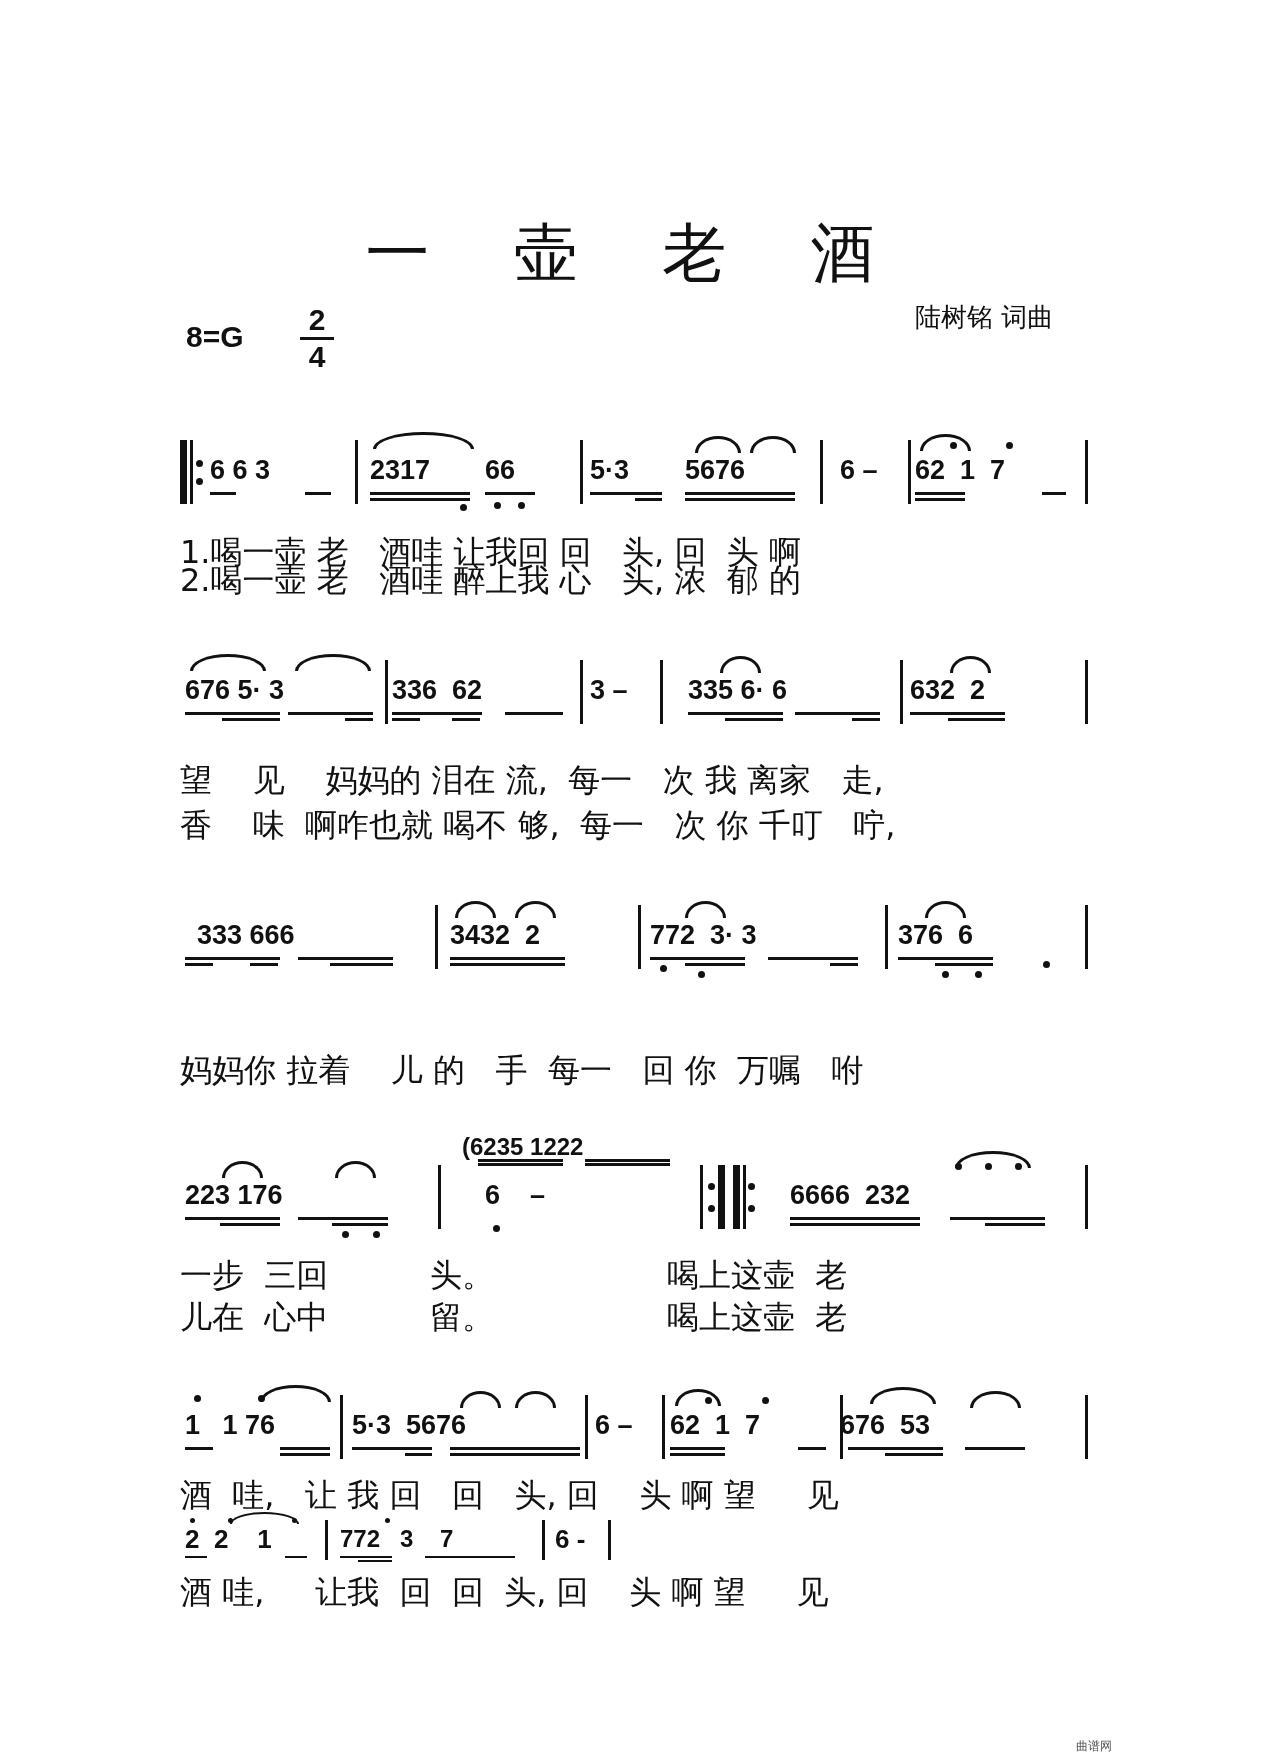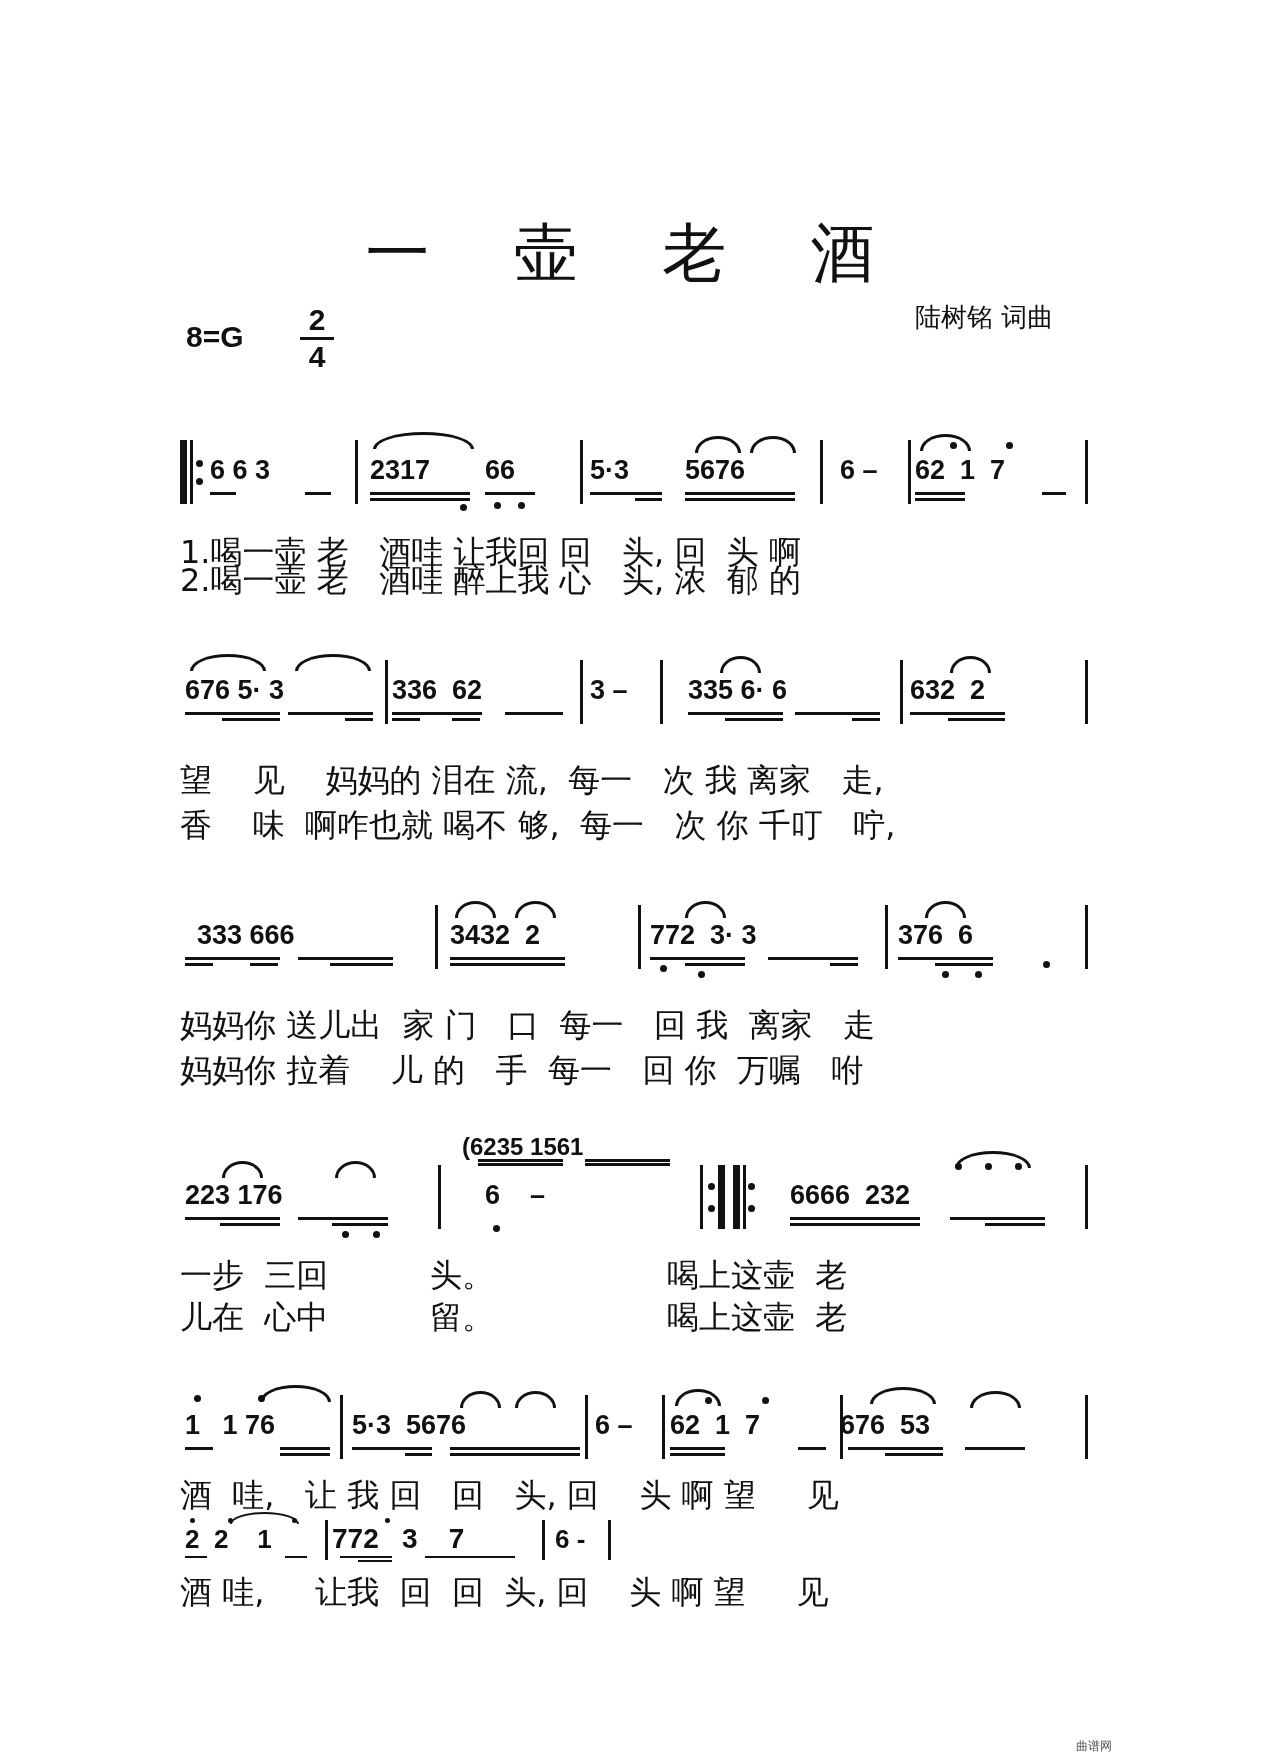--- a/index.html
+++ b/index.html
@@ -145,37 +145,36 @@
     <div class="bl" style="left:705px;"></div>
     <div class="slur" style="left:745px;top:-4px;width:35px;"></div>
     <div class="note" style="left:718px;">376  6</div>
     <div class="ul" style="left:718px;top:52px;width:95px;"></div>
     <div class="ul" style="left:755px;top:58px;width:58px;"></div>
     <div class="dot" style="left:762px;top:66px;"></div>
     <div class="dot" style="left:795px;top:66px;"></div>
     <div class="dot" style="left:863px;top:56px;"></div>
     <div class="bl" style="left:905px;"></div>
   </div>
-  <div class="lyr" style="left:0;top:100px;">妈妈你 送儿出  家 门   口  每一   回 我  离家   走</div>
   <div class="lyr" style="left:0;top:145px;">妈妈你 拉着    儿 的   手  每一   回 你  万嘱   咐</div>
 </div>
 
 <div class="row" style="top:1165px;">
   <div class="staff">
     <div class="slur" style="left:42px;top:-4px;width:35px;"></div>
     <div class="slur" style="left:155px;top:-4px;width:35px;"></div>
     <div class="note" style="left:5px;">223 176</div>
     <div class="ul" style="left:5px;top:52px;width:95px;"></div>
     <div class="ul" style="left:40px;top:58px;width:60px;"></div>
     <div class="ul" style="left:118px;top:52px;width:90px;"></div>
     <div class="ul" style="left:152px;top:58px;width:56px;"></div>
     <div class="dot" style="left:162px;top:66px;"></div>
     <div class="dot" style="left:193px;top:66px;"></div>
     <div class="bl" style="left:258px;"></div>
-    <div class="note small" style="left:282px;top:-32px;font-size:24px;line-height:28px;">(6235 1561</div>
+    <div class="note small" style="left:282px;top:-32px;font-size:24px;line-height:28px;">(6235 1222</div>
     <div class="ul" style="left:298px;top:-6px;width:85px;"></div>
     <div class="ul" style="left:298px;top:-2px;width:85px;"></div>
     <div class="ul" style="left:405px;top:-6px;width:85px;"></div>
     <div class="ul" style="left:405px;top:-2px;width:85px;"></div>
     <div class="note" style="left:305px;">6    –</div>
     <div class="dot" style="left:313px;top:60px;"></div>
     <div class="bl" style="left:530px;left:520px;width:3px;"></div>
     <div class="rdot" style="left:528px;top:18px;"></div>
     <div class="rdot" style="left:528px;top:40px;"></div>
     <div class="bl thick" style="left:538px;"></div>
@@ -240,21 +239,21 @@
 <div class="row" style="top:1520px;">
   <div class="staff" style="height:50px;">
     <div class="note small" style="left:5px;top:4px;font-size:26px;line-height:30px;">2  2    1</div>
     <div class="dot" style="left:10px;top:-2px;width:5px;height:5px;"></div>
     <div class="dot" style="left:48px;top:-2px;width:5px;height:5px;"></div>
     <div class="dot" style="left:112px;top:-2px;width:5px;height:5px;"></div>
     <div class="slur" style="left:50px;top:-8px;width:65px;height:10px;border-width:2px;"></div>
     <div class="ul" style="left:5px;top:36px;width:22px;height:2px;"></div>
     <div class="ul" style="left:105px;top:36px;width:22px;height:2px;"></div>
     <div class="bl" style="left:145px;height:40px;"></div>
-    <div class="note small" style="left:152px;top:4px;font-size:28px;line-height:30px;">772   3    7</div>
+    <div class="note small" style="left:160px;top:4px;font-size:24px;line-height:30px;">772   3    7</div>
     <div class="dot" style="left:205px;top:-2px;width:5px;height:5px;"></div>
     <div class="ul" style="left:160px;top:36px;width:52px;height:2px;"></div>
     <div class="ul" style="left:178px;top:40px;width:34px;height:2px;"></div>
     <div class="ul" style="left:245px;top:36px;width:90px;height:2px;"></div>
     <div class="bl" style="left:362px;height:40px;"></div>
     <div class="note small" style="left:375px;top:4px;font-size:26px;line-height:30px;">6 -</div>
     <div class="bl" style="left:428px;height:40px;"></div>
   </div>
   <div class="lyr" style="left:0;top:52px;">酒 哇,     让我  回  回  头, 回    头 啊 望     见</div>
 </div>

